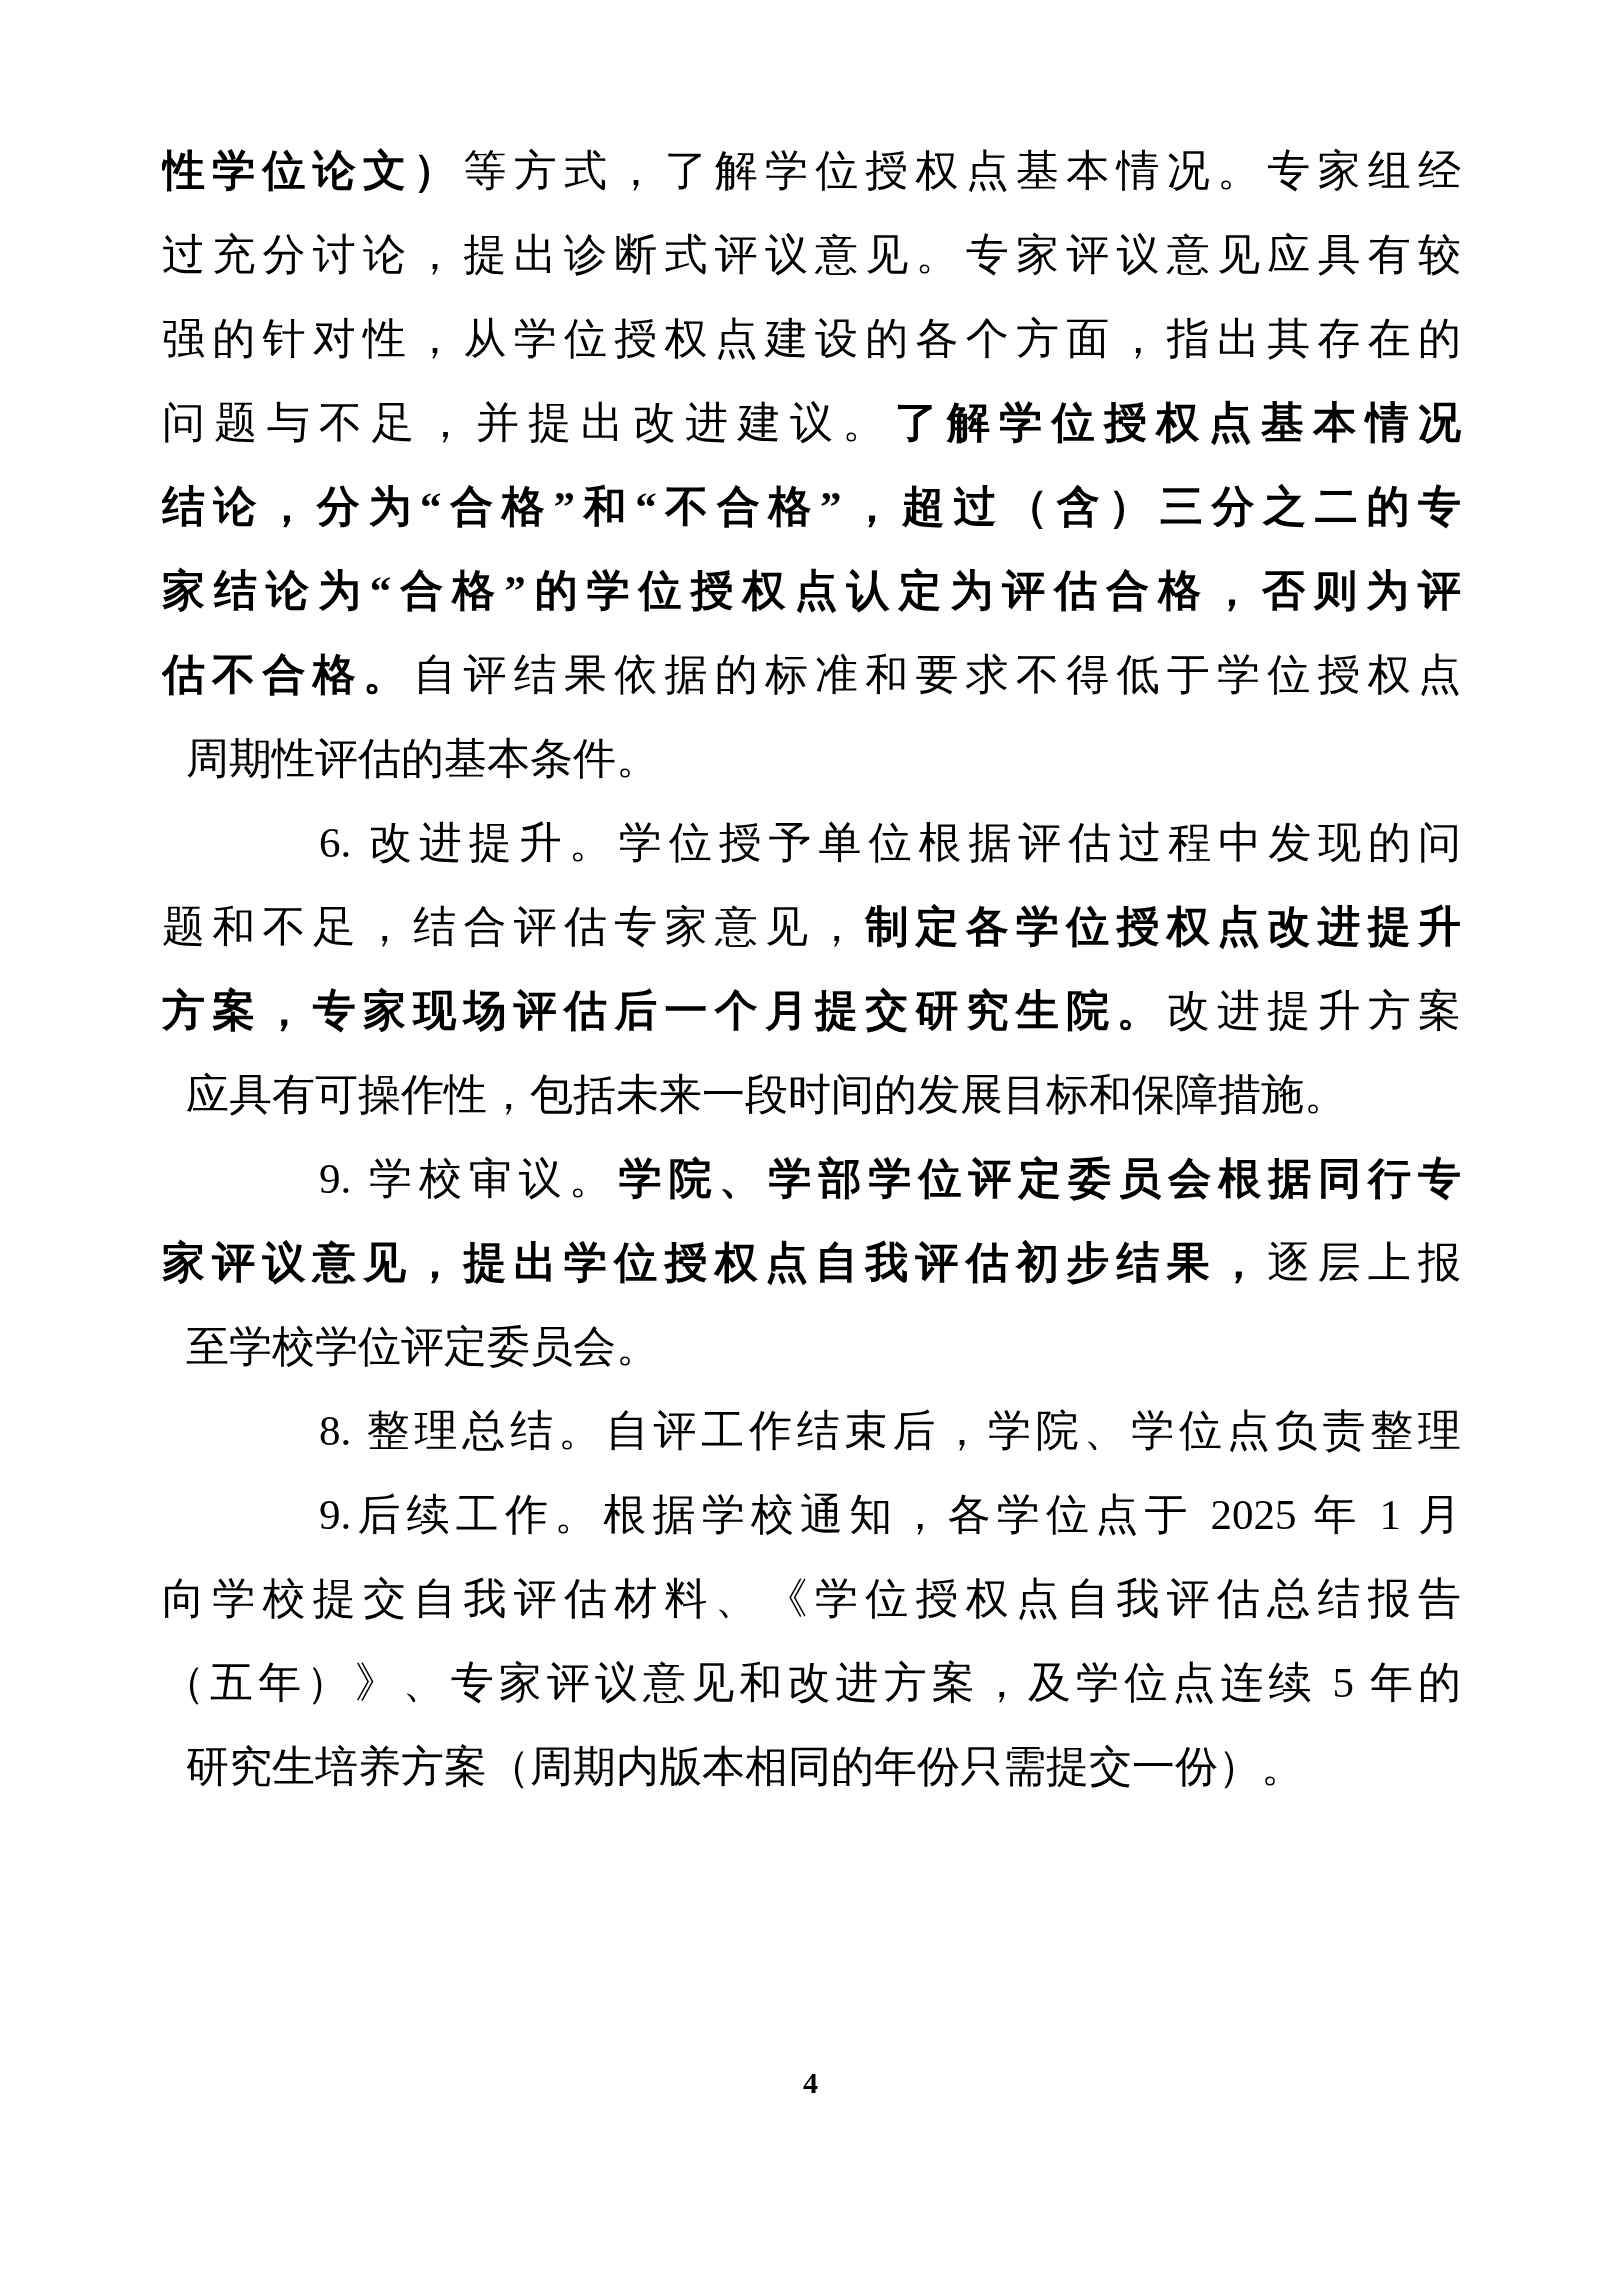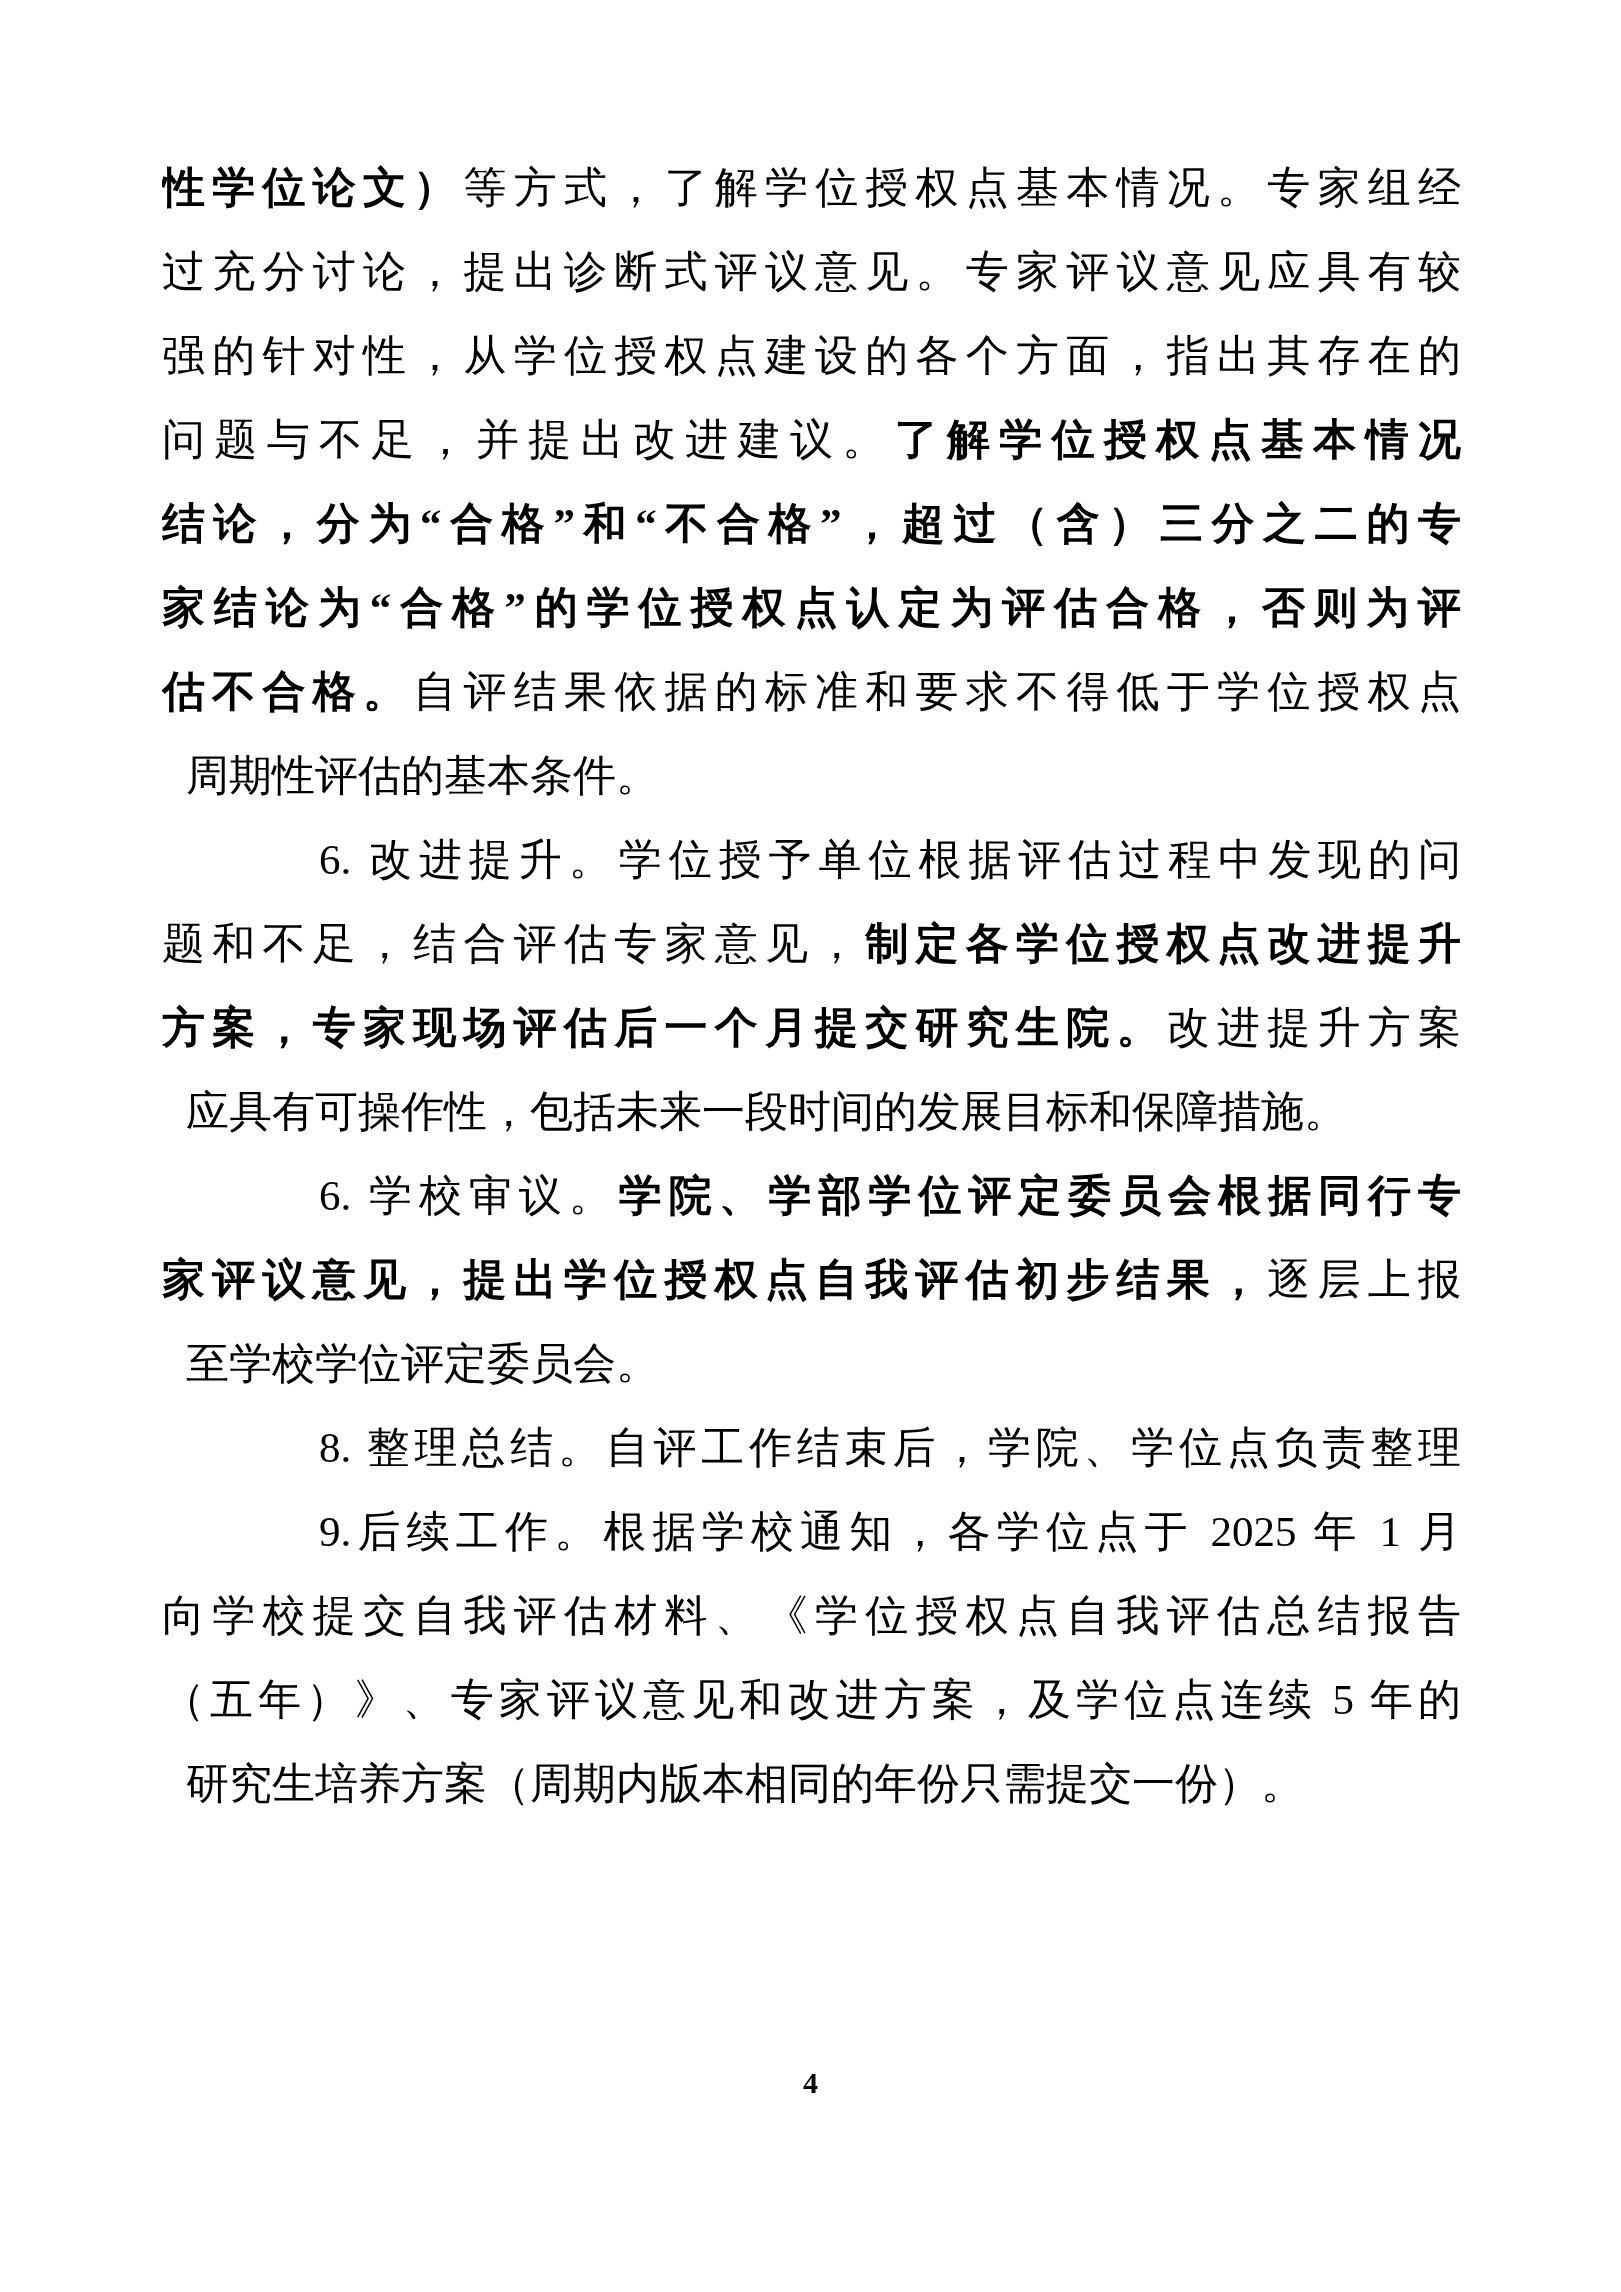--- a/index.html
+++ b/index.html
@@ -12,21 +12,21 @@
     width: 1621px;
     height: 2293px;
     background: #ffffff;
     color: #000000;
     font-family: "Liberation Serif", serif;
     overflow: hidden;
   }
   .doc {
     position: absolute;
     left: 162px;
-    top: 146px;
+    top: 129px;
     width: 1299px;
   }
   .line {
     font-size: 43px;
     line-height: 84px;
     height: 84px;
     text-align: justify;
     text-align-last: justify;
     overflow: hidden;
     letter-spacing: 0;
@@ -62,21 +62,21 @@
       <div class="line"><span class="run-r">强的针对性，从学位授权点建设的各个方面，指出其存在的</span></div>
       <div class="line"><span class="run-r">问题与不足，并提出改进建议。</span><span class="run-b">了解学位授权点基本情况</span></div>
       <div class="line"><span class="run-b">结论，分为“合格”和“不合格”，超过（含）三分之二的专</span></div>
       <div class="line"><span class="run-b">家结论为“合格”的学位授权点认定为评估合格，否则为评</span></div>
       <div class="line"><span class="run-b">估不合格。</span><span class="run-r">自评结果依据的标准和要求不得低于学位授权点</span></div>
       <div class="line last"><span class="run-r">周期性评估的基本条件。</span></div>
       <div class="line indent"><span class="run-r">6.  改进提升。学位授予单位根据评估过程中发现的问</span></div>
       <div class="line"><span class="run-r">题和不足，结合评估专家意见，</span><span class="run-b">制定各学位授权点改进提升</span></div>
       <div class="line"><span class="run-b">方案，专家现场评估后一个月提交研究生院。</span><span class="run-r">改进提升方案</span></div>
       <div class="line last"><span class="run-r">应具有可操作性，包括未来一段时间的发展目标和保障措施。</span></div>
-      <div class="line indent"><span class="run-r">6.  学校审议。</span><span class="run-b">学院、学部学位评定委员会根据同行专</span></div>
+      <div class="line indent"><span class="run-r">9.  学校审议。</span><span class="run-b">学院、学部学位评定委员会根据同行专</span></div>
       <div class="line"><span class="run-b">家评议意见，提出学位授权点自我评估初步结果，</span><span class="run-r">逐层上报</span></div>
       <div class="line last"><span class="run-r">至学校学位评定委员会。</span></div>
       <div class="line indent"><span class="run-r">8.  整理总结。自评工作结束后，学院、学位点负责整理</span></div>
       <div class="line indent"><span class="run-r">9.后续工作。根据学校通知，各学位点于 2025 年 1 月</span></div>
       <div class="line"><span class="run-r">向学校提交自我评估材料、《学位授权点自我评估总结报告</span></div>
       <div class="line"><span class="run-r">（五年）》、专家评议意见和改进方案，及学位点连续 5 年的</span></div>
       <div class="line last"><span class="run-r">研究生培养方案（周期内版本相同的年份只需提交一份）。</span></div>
     </div>
   <div class="page-number">4</div>
 </div>

